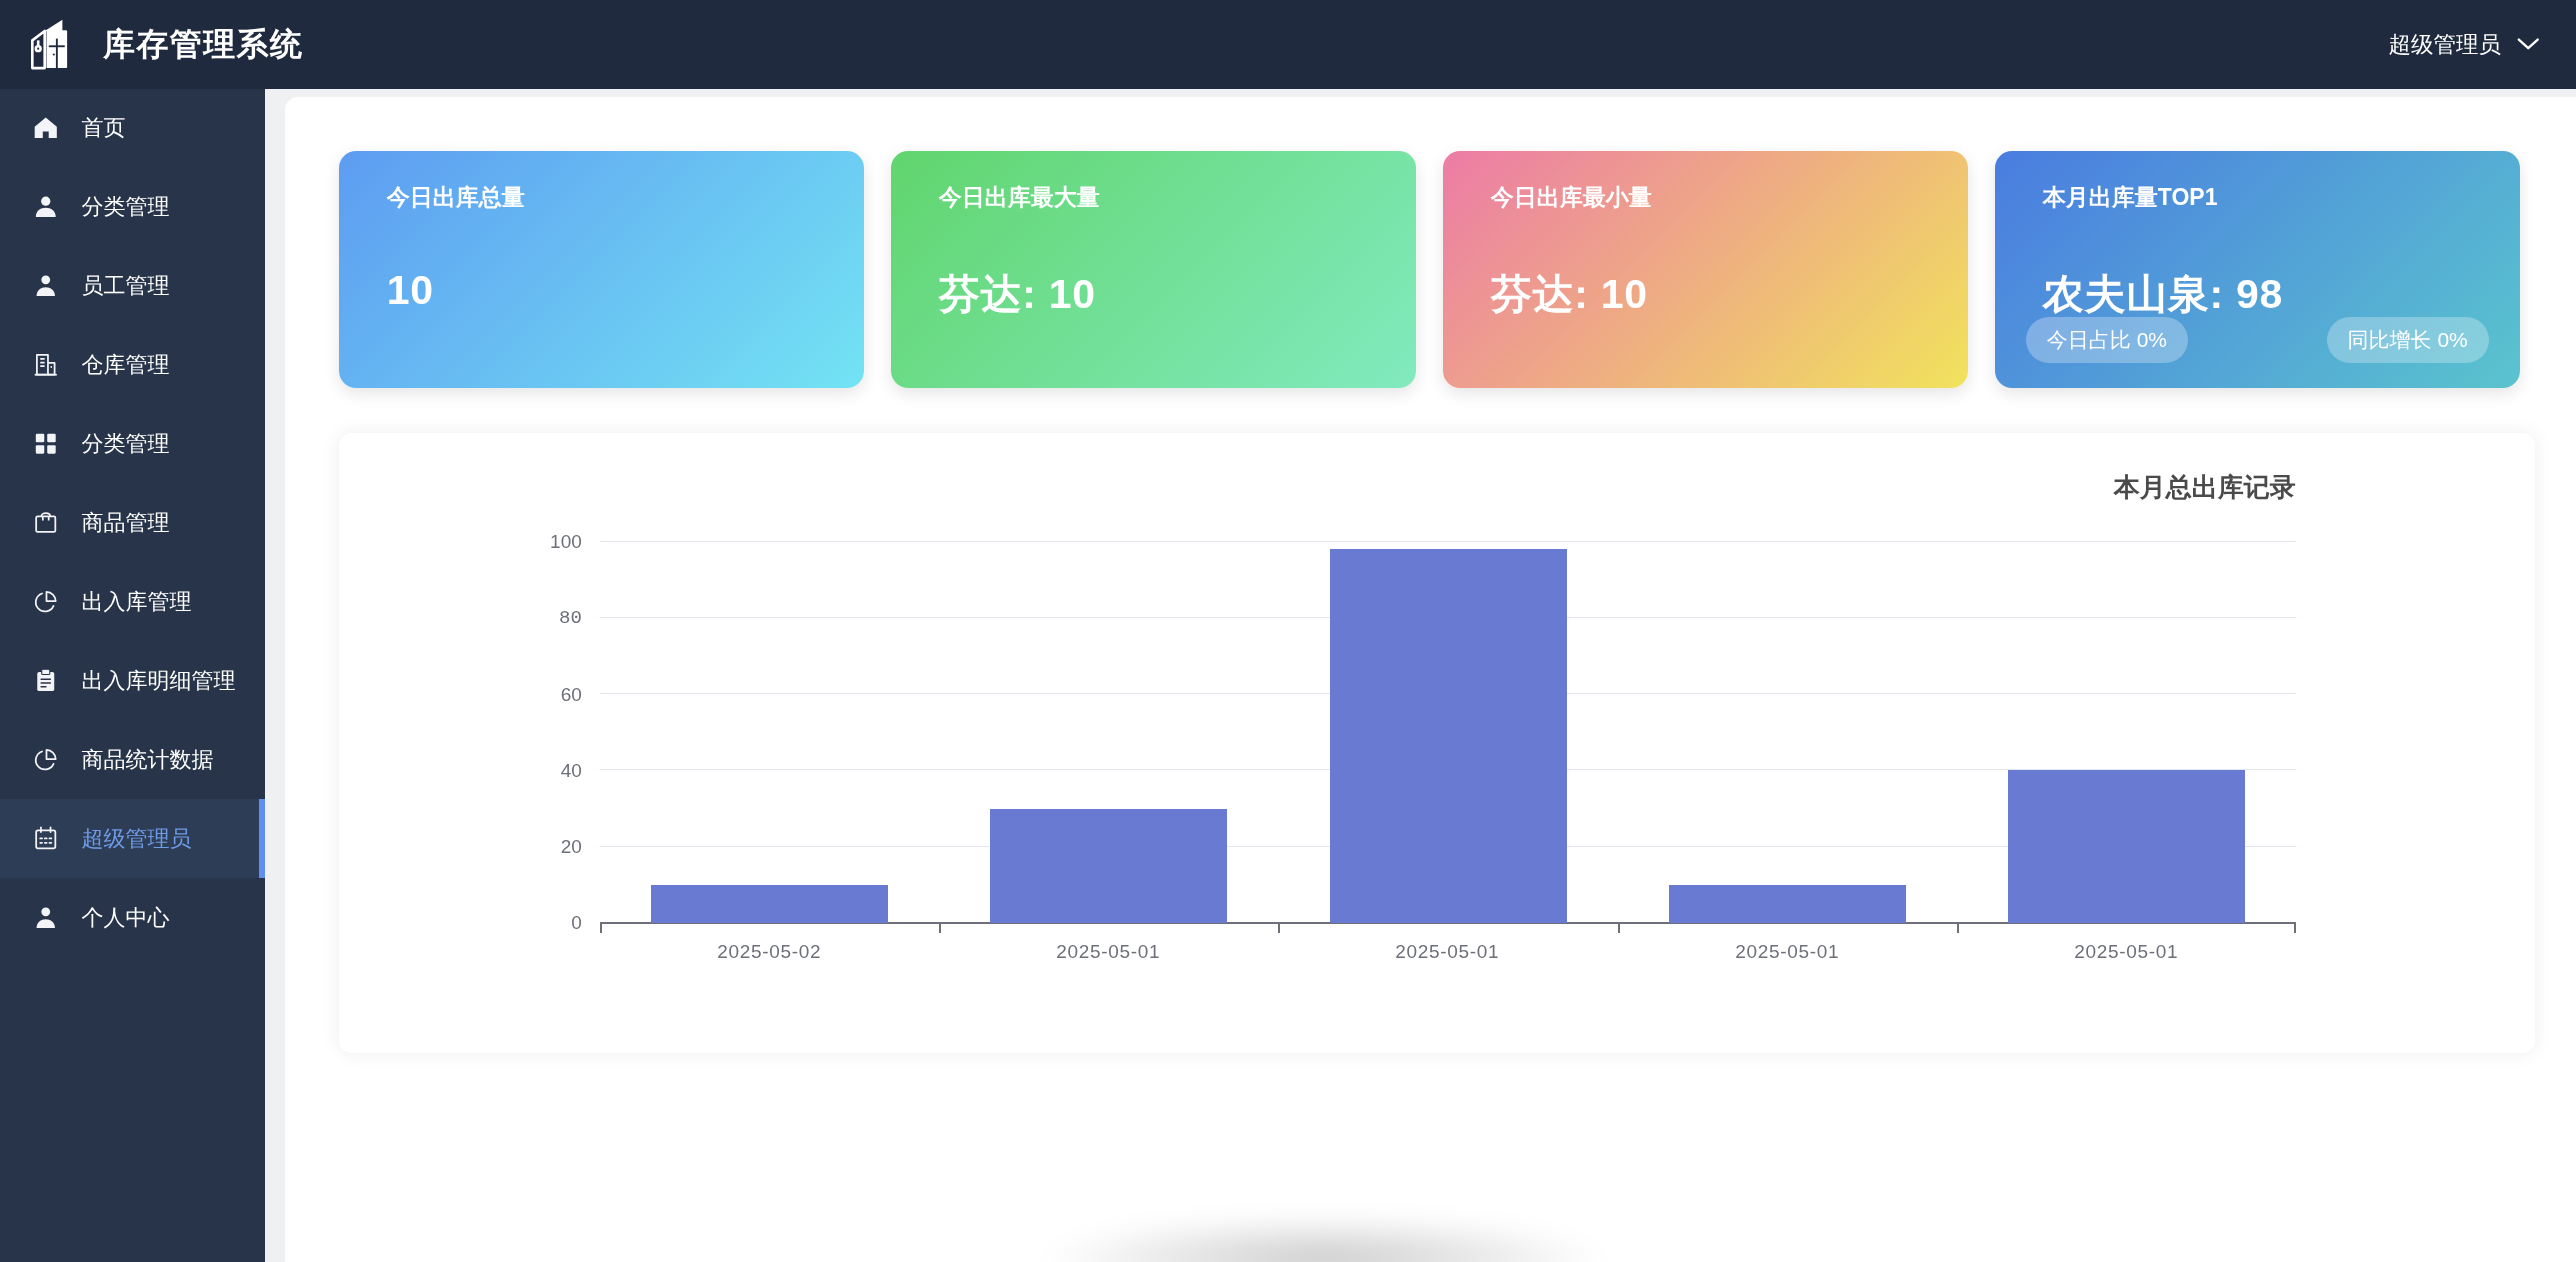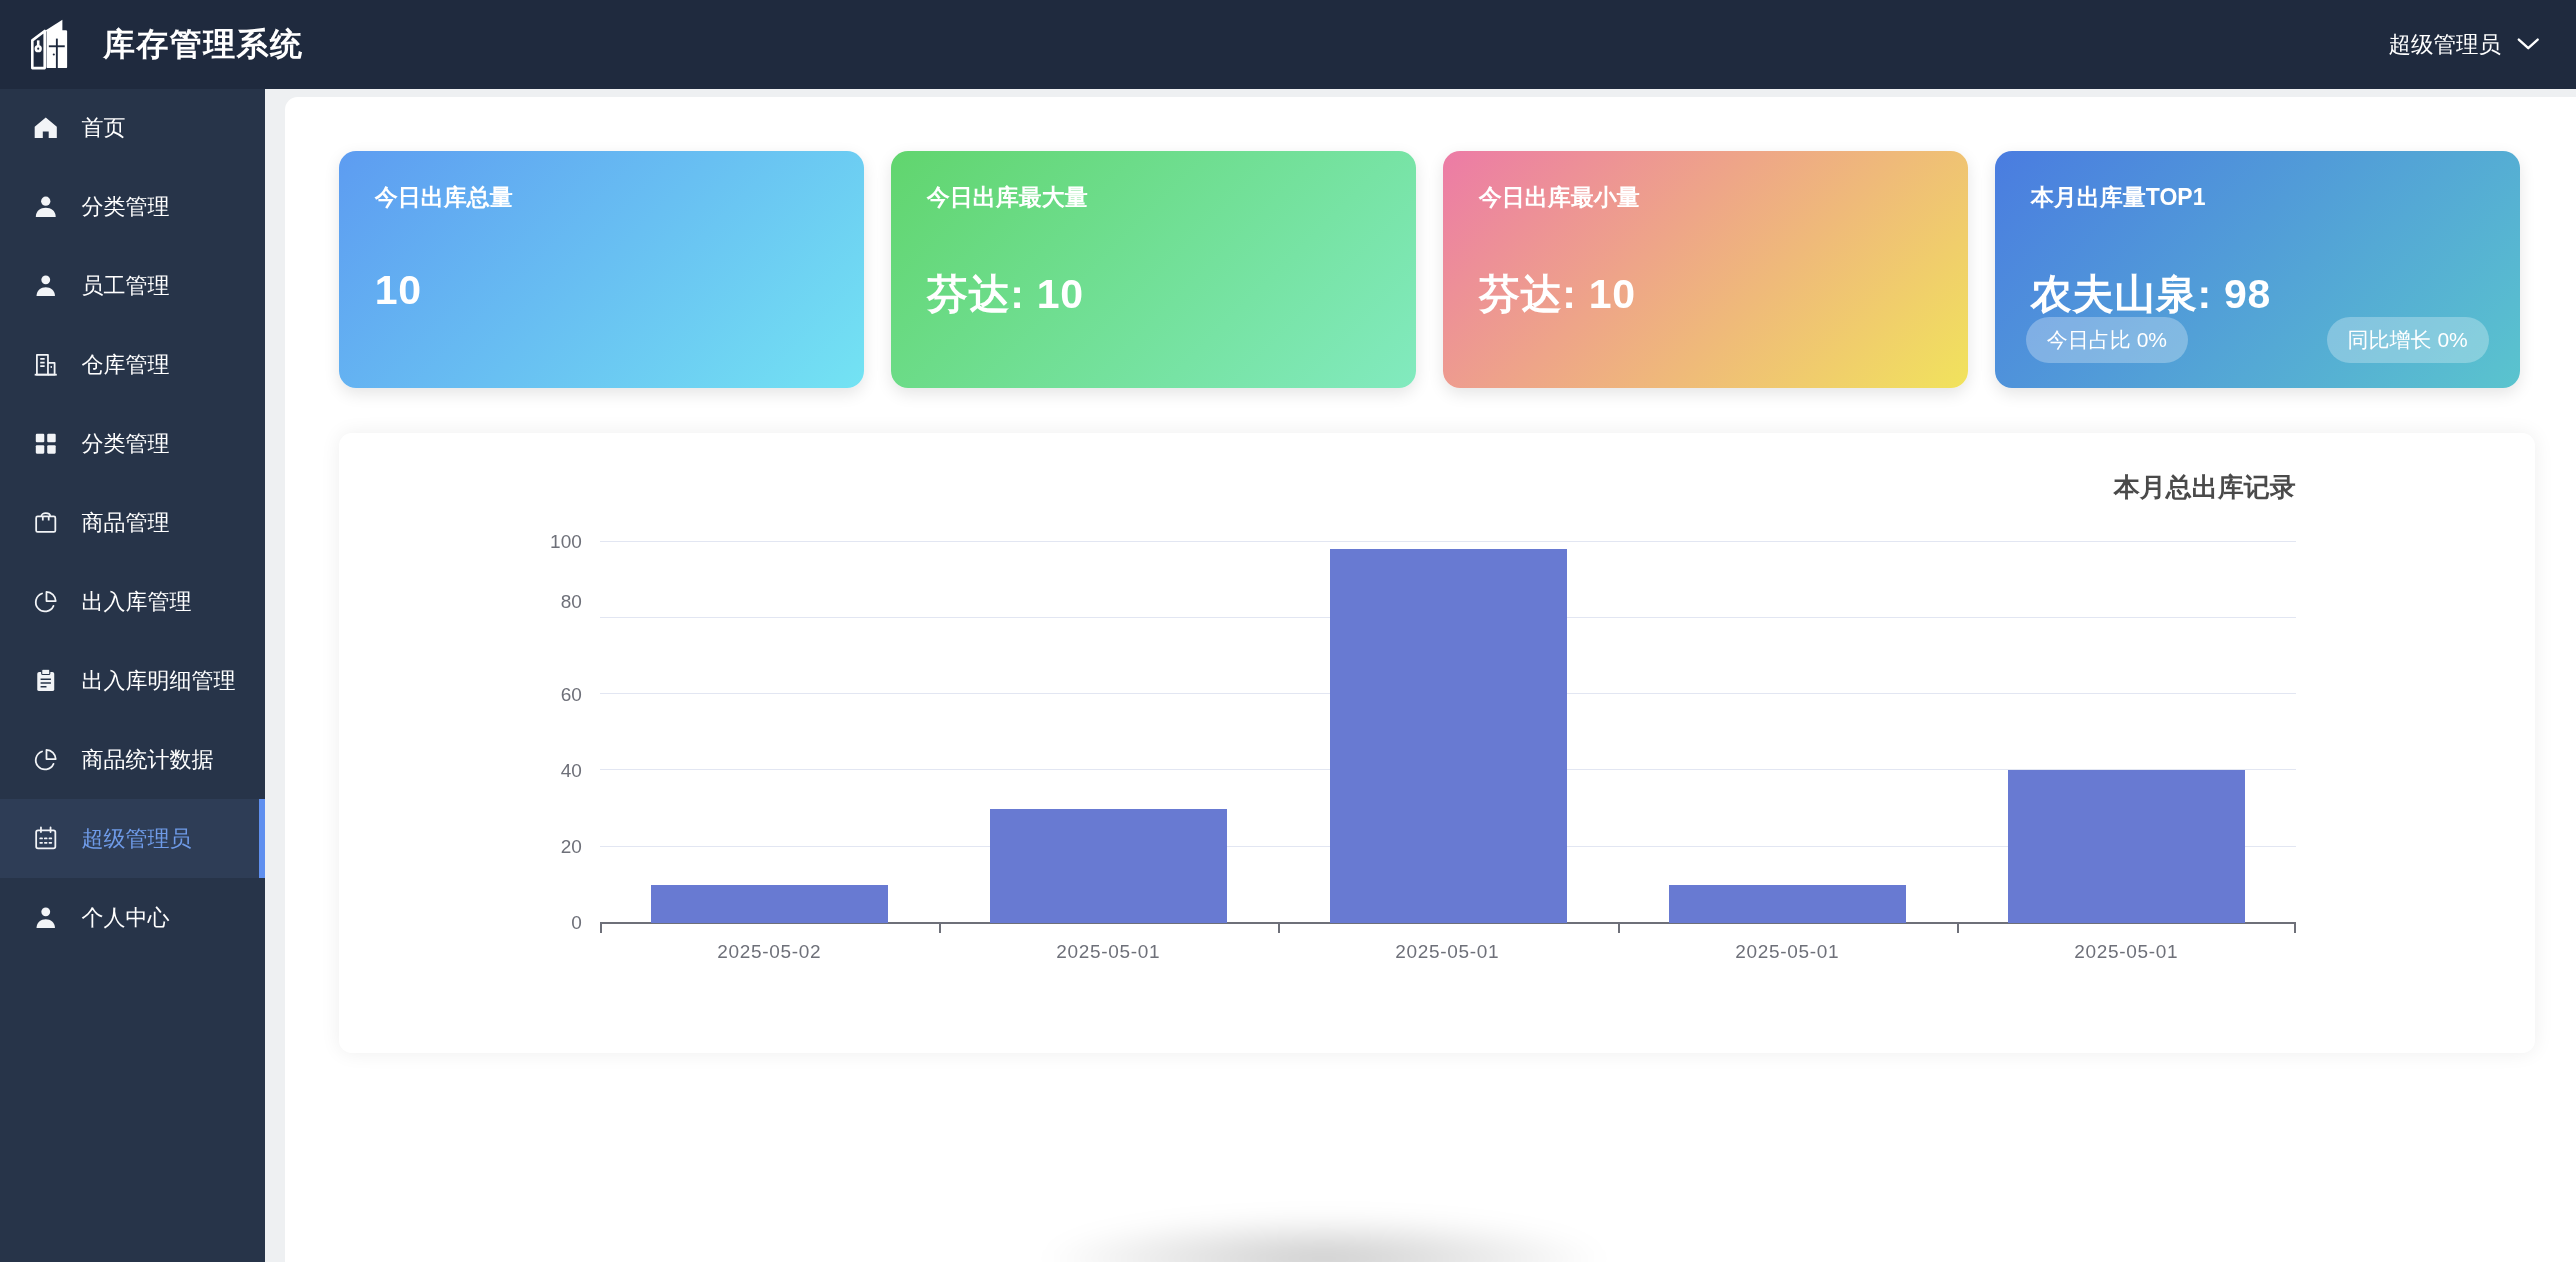--- a/index.html
+++ b/index.html
@@ -46,21 +46,21 @@
   .main-bg { position:absolute; left:275px; top:88px; right:0; bottom:0; background:var(--main-bg,#eef0f2); }
   .content-panel {
     position:absolute; left:9.8px; top:9px; right:0; bottom:0;
     background:#ffffff; border-radius:12.6px 0 0 0;
   }
 
   
   .cards-row { position:absolute; left:54px; top:54px; display:flex; gap:27px; }
   .stat-card {
     width:525px; height:237px; border-radius:17px; color:#ffffff;
-    padding:31px 36px; position:relative;
+    padding:31px 48px; position:relative;
     box-shadow:0 5.6px 15.5px rgba(0,0,0,0.10);
   }
   .stat-title { font-size:23px; font-weight:600; }
   .stat-value { font-size:41px; font-weight:700; margin-top:54px; letter-spacing:0.7px; }
   .badge-row { position:absolute; left:31px; right:31px; bottom:25px; display:flex; justify-content:space-between; }
   .badge {
     background:rgba(255,255,255,0.28); border-radius:24px;
     padding:9px 21px; font-size:21px; white-space:nowrap;
   }
 
@@ -269,21 +269,21 @@
       <h3 class="chart-title">本月总出库记录</h3>
       <div class="plot" id="plot">
           <div class="ytick-label" style="top: 381px;">0</div>
           <div class="gridline" style="bottom: 76px;"></div>
           <div class="ytick-label" style="top: 305px;">20</div>
           <div class="gridline" style="bottom: 153px;"></div>
           <div class="ytick-label" style="top: 229px;">40</div>
           <div class="gridline" style="bottom: 229px;"></div>
           <div class="ytick-label" style="top: 153px;">60</div>
           <div class="gridline" style="bottom: 305px;"></div>
-          <div class="ytick-label" style="top: 60px;">80</div>
+          <div class="ytick-label" style="top: 76px; font-family: Liberation Mono, monospace;">80</div>
           <div class="gridline" style="bottom: 381px;"></div>
           <div class="ytick-label" style="top: 0px;">100</div>
           <div class="axis-line"></div>
           <div class="bar" style="left: 51px; height: 38px;"></div>
           <div class="xtick-label" style="left: 0px;">2025-05-02</div>
           <div class="bar" style="left: 390px; height: 114px;"></div>
           <div class="xtick-label" style="left: 339px;">2025-05-01</div>
           <div class="bar" style="left: 730px; height: 374px;"></div>
           <div class="xtick-label" style="left: 678px;">2025-05-01</div>
           <div class="bar" style="left: 1069px; height: 38px;"></div>

